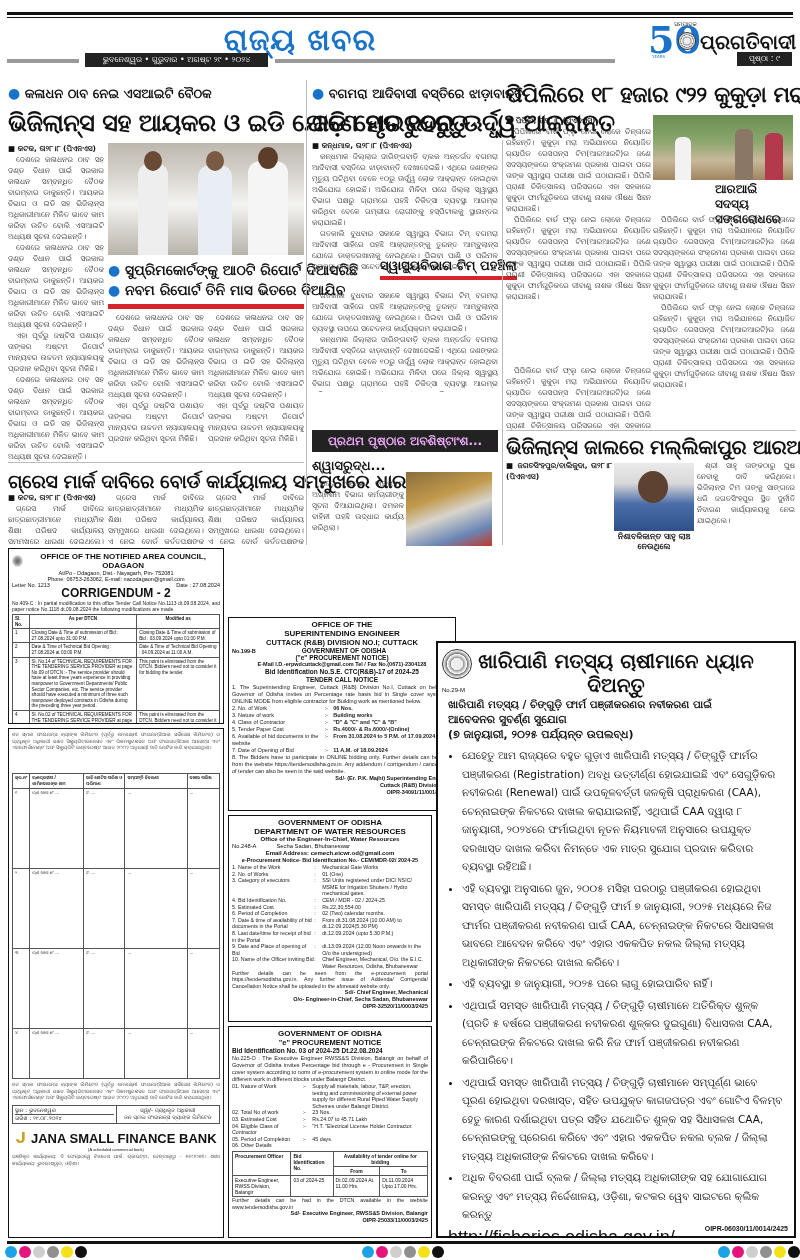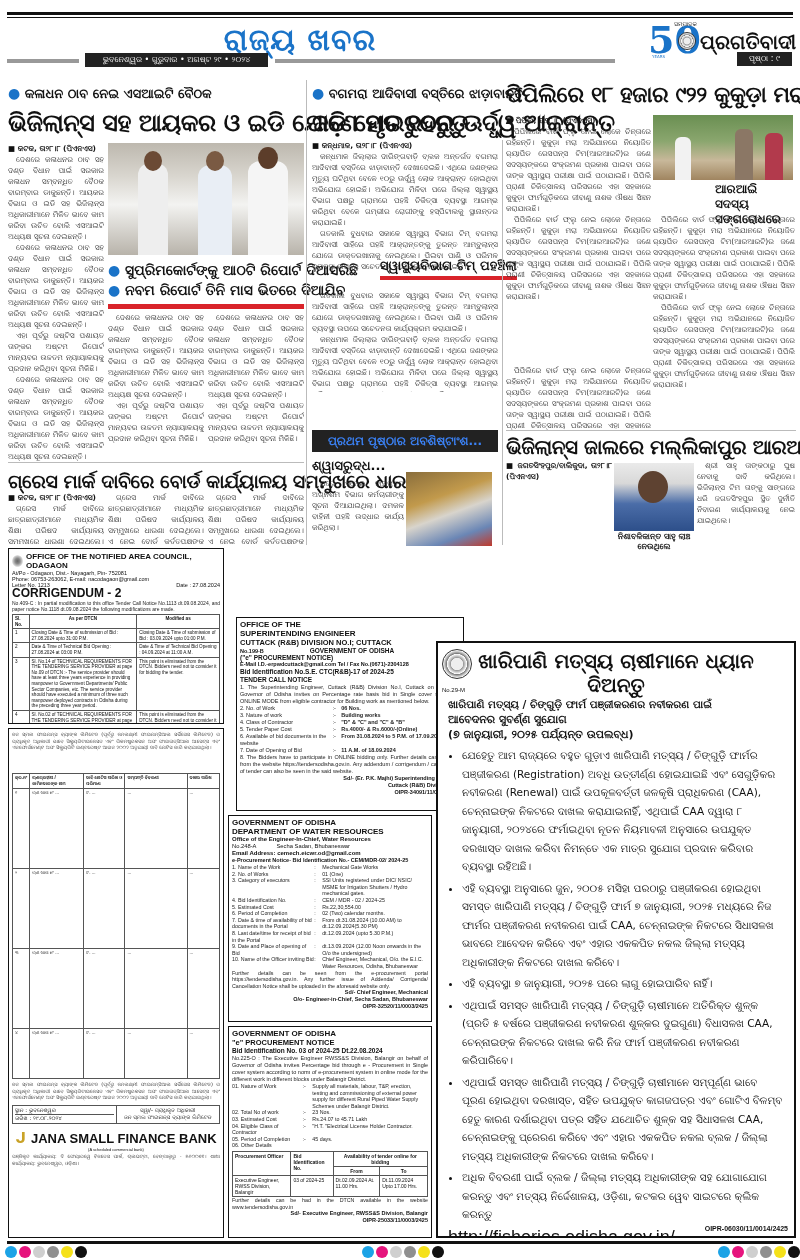--- a/index.html
+++ b/index.html
@@ -20,23 +20,23 @@
 .kicker .dot{color:#1a73c8;font-size:14px}
 .headline{font-size:26px;font-weight:bold;color:#111;white-space:nowrap;line-height:30px;letter-spacing:-0.5px}
 .col-text{font-size:7.5px;line-height:11px;color:#333;text-align:justify;overflow:hidden}
 .col-text p{text-indent:8px}
 .dateline{font-weight:bold;color:#111}
 .photo{background:linear-gradient(135deg,#c9c4bc,#8a8680 40%,#e9e6e0 60%,#5c5955);overflow:hidden}
 .vline{width:1px;background:#bbb}
 .hline{height:1px;background:#bbb}
 .subhead{font-size:14px;font-weight:bold;color:#111;white-space:nowrap}
 .redbar{height:5px;background:#d9232a}
-.blackbanner{background:#222;color:#3b82f6;font-weight:bold;text-align:center}
+.blackbanner{background:#222;color:#f0abfc;font-weight:bold;text-align:center}
 .adbox{border:1.5px solid #111;background:#fff;overflow:hidden}
-.ad-h{font-family:"Liberation Sans",sans-serif;font-weight:bold;text-align:left;color:#111}
+.ad-h{font-family:"Liberation Sans",sans-serif;font-weight:bold;text-align:center;color:#111}
 .ad-t{font-family:"Liberation Sans",sans-serif;font-size:6.5px;line-height:8px;color:#222;text-align:justify}
 .ad-table{border-collapse:collapse;width:100%;font-family:"Liberation Sans",sans-serif;font-size:6px;line-height:7.5px}
 .ad-table td,.ad-table th{border:1px solid #555;padding:1px 2px;vertical-align:top;text-align:left}
 .kv{display:grid;grid-template-columns:42% 4% 54%;font-family:"Liberation Sans",sans-serif;font-size:6.3px;line-height:8px;color:#222}
 .sig{font-family:"Liberation Sans",sans-serif;font-size:6.5px;font-weight:bold;text-align:right;line-height:8px}
 .oipr{font-family:"Liberation Sans",sans-serif;font-size:6px;font-weight:bold;text-align:right}
 .fish-title{font-size:20px;font-weight:bold;text-align:center;color:#111}
 .fish-sub{font-size:11px;font-weight:bold;text-align:left;color:#111;line-height:15px}
 .fish-bullets{font-size:11.5px;line-height:20px;color:#111}
 .fish-bullets li{margin-left:14px;margin-bottom:3px}
@@ -265,21 +265,21 @@
     </div>
   </div>
   <div style="text-align:center;margin-top:4px">
     <span style="font-size:14px;color:#c9a227;font-weight:bold">ᒍ</span>
     <span style="font-family:'Liberation Sans',sans-serif;font-size:13px;font-weight:bold">JANA SMALL FINANCE BANK</span>
   </div>
   <div style="text-align:center;font-family:'Liberation Sans',sans-serif;font-size:4px">(A scheduled commercial bank)</div>
   <div class="col-text" style="padding:1px 3px;font-size:5px;line-height:6.5px">ପଞ୍ଜିକୃତ କାର୍ଯ୍ୟାଳୟ: ଦି ଫେୟାରୱେ ବିଜନେସ ପାର୍କ, ଚାଲଘଟ୍ଟା, ବେଙ୍ଗାଲୁରୁ - ୫୬୦୦୭୧। ଶାଖା କାର୍ଯ୍ୟାଳୟ: ଭୁବନେଶ୍ୱର, ଓଡ଼ିଶା।</div>
 </div>
 
-<div class="abs adbox" style="left:236px;top:617px;width:228px;height:194px;padding:2px 3px">
+<div class="abs adbox" style="left:228px;top:617px;width:228px;height:194px;padding:2px 3px">
   <div class="ad-h" style="font-size:8px;line-height:9px">OFFICE OF THE</div>
   <div class="ad-h" style="font-size:8px;line-height:9px">SUPERINTENDING ENGINEER</div>
   <div class="ad-h" style="font-size:7.5px;line-height:9px">CUTTACK (R&amp;B) DIVISION NO.I; CUTTACK</div>
   <div style="display:flex;justify-content:space-between;align-items:baseline">
     <span class="ad-h" style="font-size:5.5px">No.199-B</span>
     <span class="ad-h" style="font-size:6.5px">GOVERNMENT OF ODISHA</span>
     <span style="width:20px"></span>
   </div>
   <div class="ad-h" style="font-size:6.5px;line-height:7px">("e" PROCUREMENT NOTICE)</div>
   <div class="ad-h" style="font-size:5.5px;line-height:7px">E-Mail I.D.-erpwdcuttack@gmail.com Tel / Fax No.(0671)-2304128</div>

